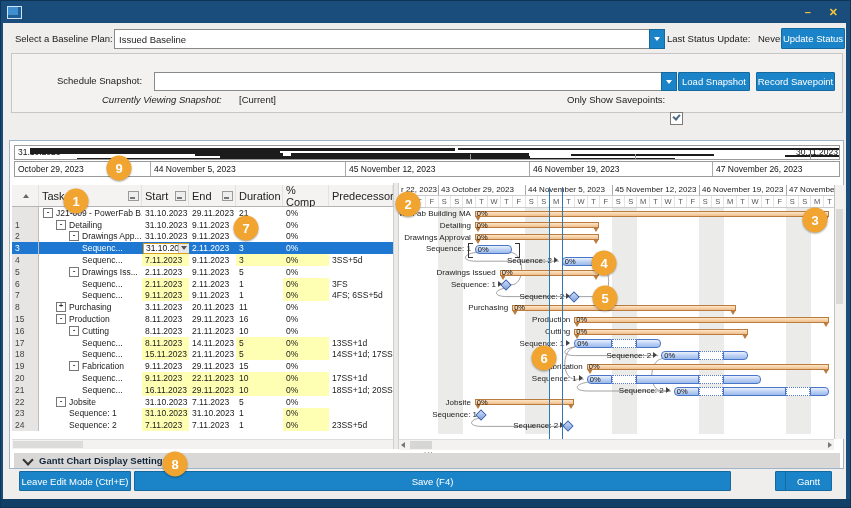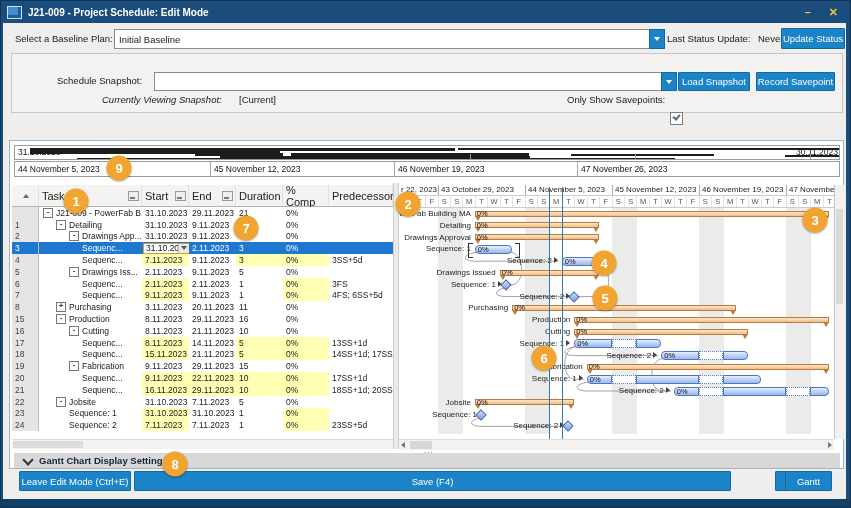--- a/index.html
+++ b/index.html
@@ -117,30 +117,29 @@
   #badges div{position:absolute;width:25px;height:25px;border-radius:50%;background:#f2a430;color:#fff;
        font-size:13px;font-weight:bold;display:flex;align-items:center;justify-content:center;
        transform:translate(-50%,-50%);box-shadow:0 1px 2px rgba(0,0,0,.35);z-index:20;}
 </style>
 </head>
 <body>
 
 <div id="win">
   <div id="titlebar">
     <div id="app-icon"></div>
-    <span>J21-009 - Project Schedule:  Edit Mode</span>
     <div id="win-controls">
       <span>–</span>
       <span>✕</span>
     </div>
   </div>
 
   <span class="abs lbl" style="left:14px;top:32px;">Select a Baseline Plan:</span>
   <div class="abs combo" style="left:113px;top:28px;width:545px;height:18px;">
-    <span>Initial Baseline</span>
+    <span>Issued Baseline</span>
     <span class="arr">
         <span class="tri-dn"></span>
       </span>
   </div>
   <span class="abs lbl" style="left:666px;top:32px;">Last Status Update:</span>
   <span class="abs lbl" style="left:757px;top:32px;">Never</span>
   <div class="abs btn" style="left:780px;top:27px;width:62px;height:19px;">Update Status</div>
 
   <div id="panel-snapshots">
     <span class="abs lbl" style="left:45px;top:21px;">Schedule Snapshot:</span>
@@ -171,20 +170,21 @@
         <div class="ovbar" style="left: 205px; top: 10px; width: 310px; height: 2px;"></div>
         <div class="ovbar" style="left: 556px; top: 8px; width: 143px; height: 2px;"></div>
         <div class="ovbar" style="left: 770px; top: 9px; width: 68px; height: 2px;"></div>
         <div class="ovbar" style="left: 62px; top: 12px; width: 218px; height: 2px;"></div>
         <div class="ovbar" style="left: 240px; top: 12px; width: 420px; height: 1px;"></div>
         <div class="ovtick" style="left: 455px;"></div>
         <div class="ovtick" style="left: 620px;"></div>
         <div class="ovtick" style="left: 795px;"></div>
       </div>
     <div id="ov-weeks">
+        <div class="wkcell" style="width: 135px; flex: 0 0 auto;">October 29, 2023</div>
         <div class="wkcell" style="width: 195px; flex: 0 0 auto;">44 November 5, 2023</div>
         <div class="wkcell" style="width: 184px; flex: 0 0 auto;">45 November 12, 2023</div>
         <div class="wkcell" style="width: 183px; flex: 0 0 auto;">46 November 19, 2023</div>
         <div class="wkcell" style="width: 129px; flex: 0 0 auto;">47 November 26, 2023</div>
       </div>
 
     <div id="tbl-head">
         <div class="hcell" style="width: 27px; flex: 0 0 auto;">
           <span class="sort-tri"></span>
         </div>

